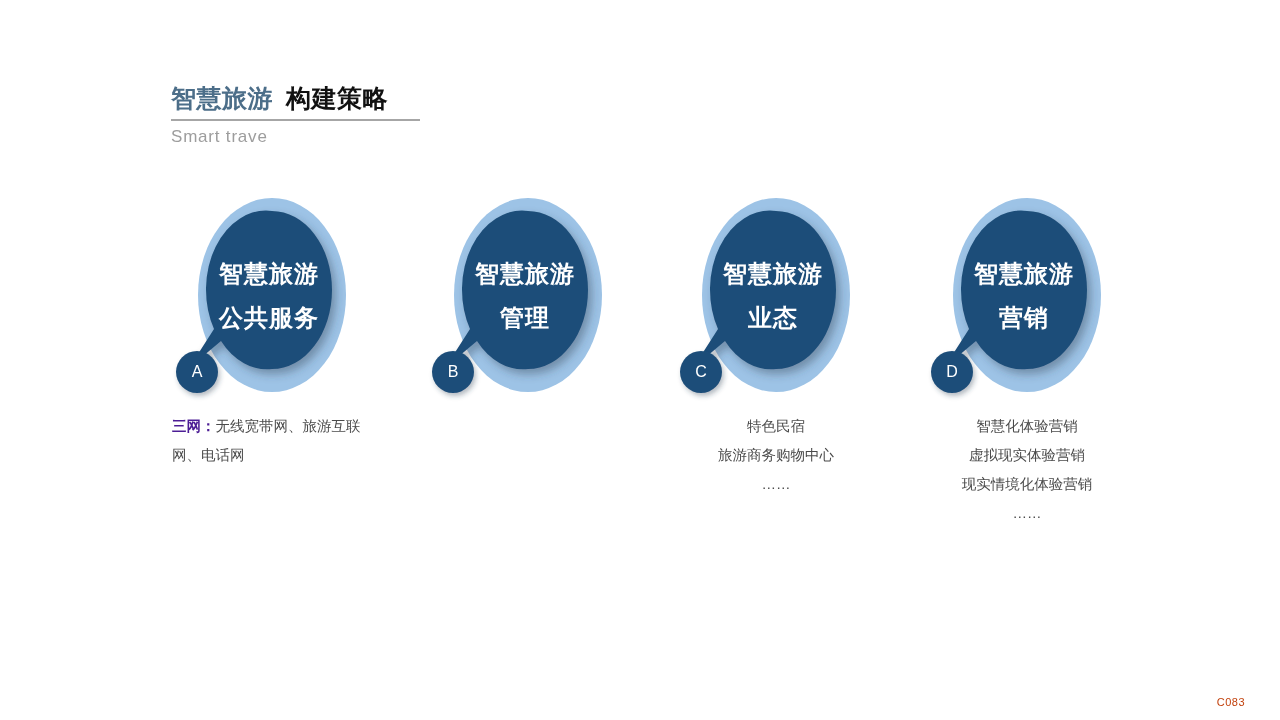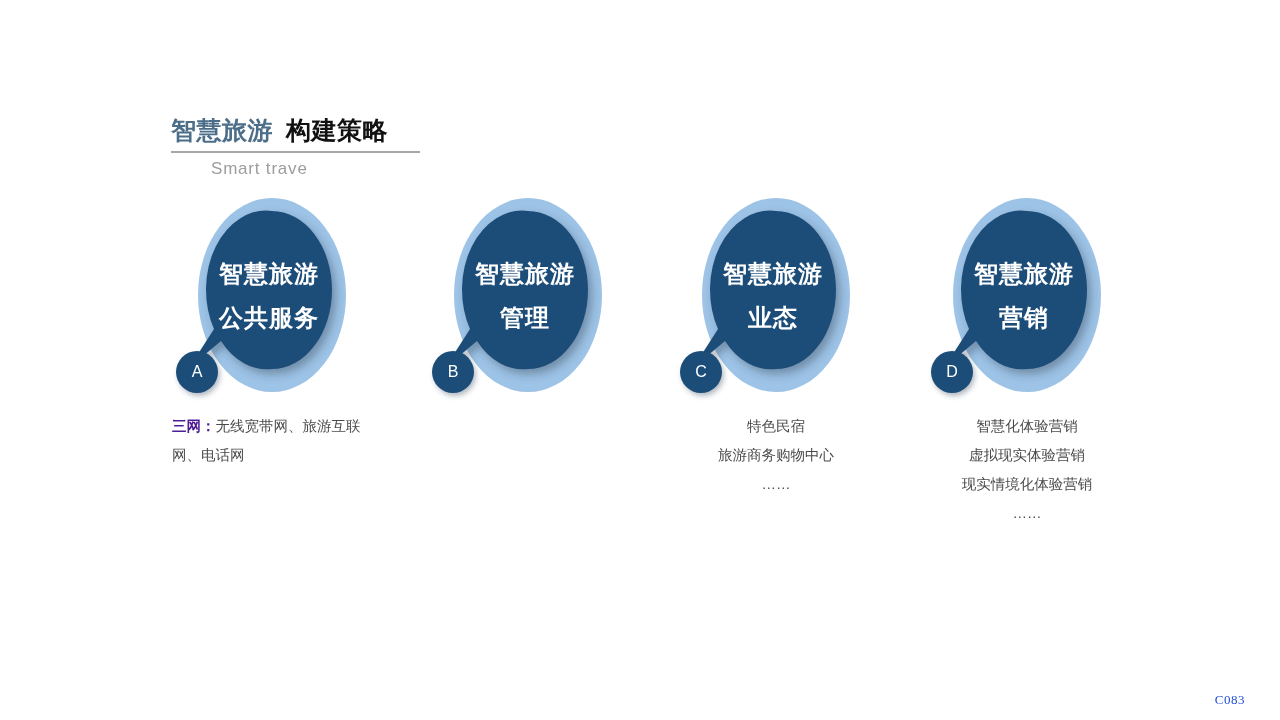--- a/index.html
+++ b/index.html
@@ -21,42 +21,40 @@
     left: 171px;
     top: 82px;
     width: 420px;
   }
   #title-row {
     font-size: 25px;
     font-weight: bold;
     line-height: 32px;
     white-space: nowrap;
     letter-spacing: 0.5px;
-    margin-top: 32px;
   }
   #title-main {
     color: #4C6E89;
   }
   #title-sub {
     color: #111111;
     margin-left: 13px;
   }
   #title-rule {
     margin-top: 5px;
     width: 249px;
     height: 2px;
     background: #A6A6A6;
   }
   #title-en {
     margin-top: 5px;
     font-size: 17px;
     color: #9D9D9D;
     letter-spacing: 0.8px;
     line-height: 22px;
-    margin-left: 40px;
   }
 
   
   .column {
     position: absolute;
     top: 196px;
     width: 246px;
   }
   #column-0 { left: 149px; }
   #column-1 { left: 405px; }
@@ -136,24 +134,23 @@
   .lead {
     color: #4c1d95;
     font-weight: bold;
   }
 
   
   #footer-code {
     position: absolute;
     right: 35px;
     bottom: 12px;
-    font-size: 13px;
-    color: #1d4ed8;
+    font-size: 11px;
+    color: #c2410c;
     letter-spacing: 0.5px;
-    font-family: Liberation Serif, serif;
   }
 </style>
 </head>
 <body>
 
 <div id="title-block">
   <div id="title-row">
     <span id="title-main">智慧旅游</span><span id="title-sub">构建策略</span>
   </div>
   <div id="title-rule"></div>

